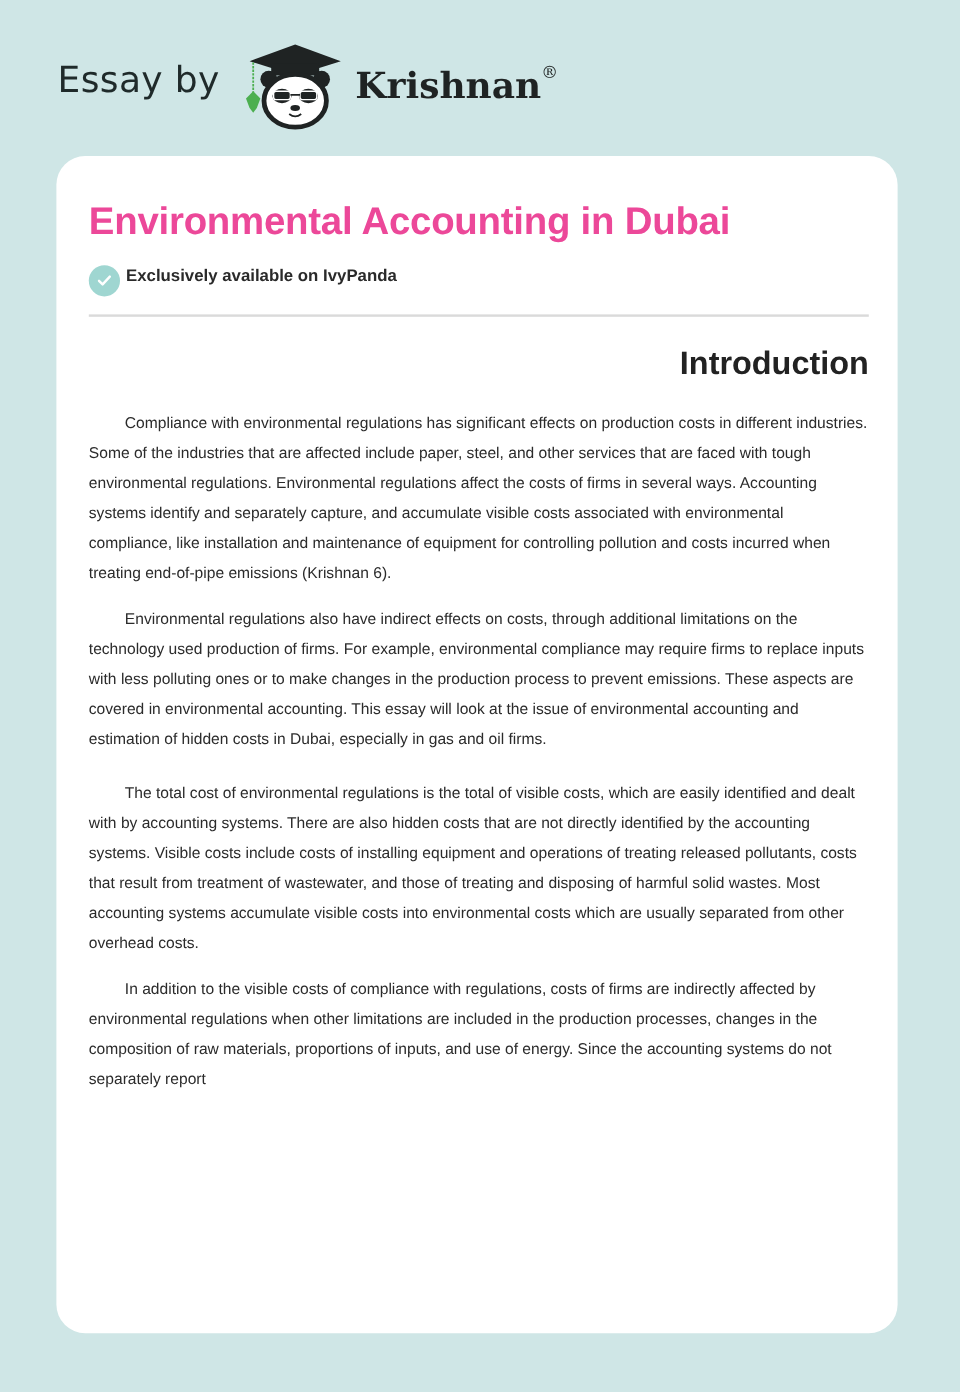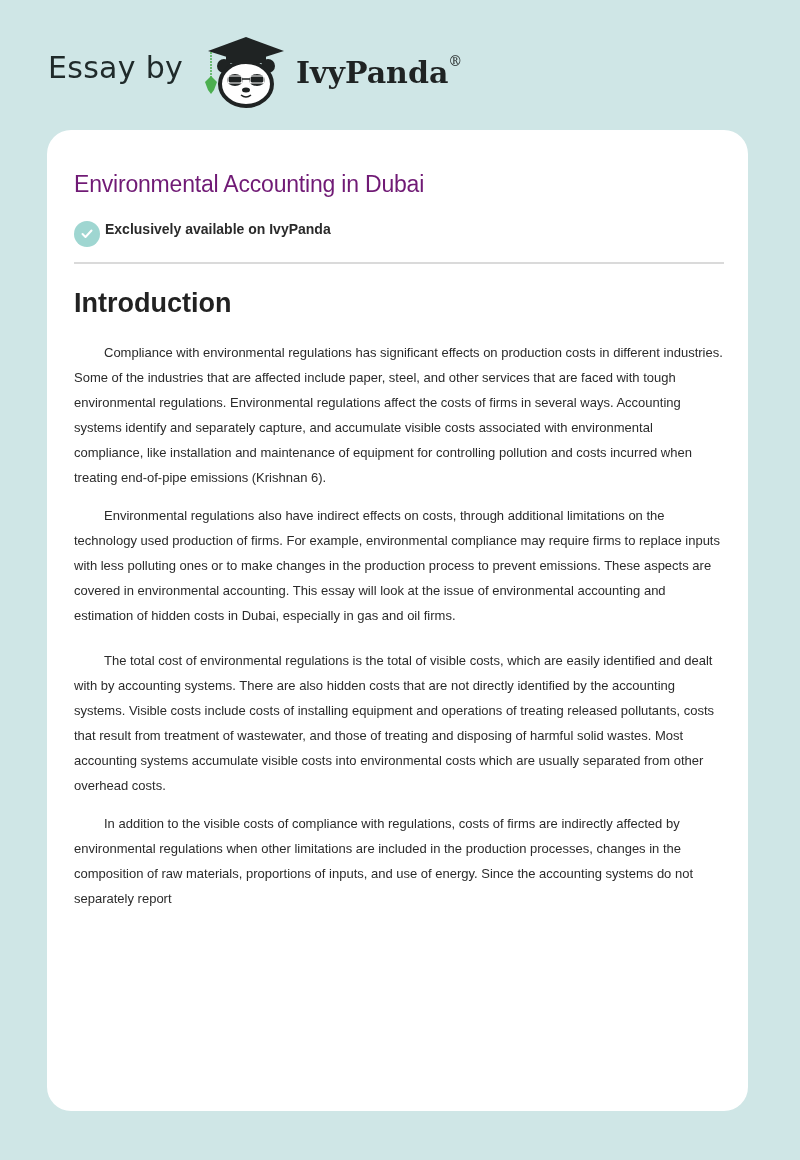--- a/index.html
+++ b/index.html
@@ -50,23 +50,23 @@
       background: #ffffff;
       border-radius: 24px;
       overflow: hidden;
     }
     .card-inner {
       position: absolute;
       left: 27px; top: 34px;
       width: 650px;
     }
     .title {
-      font-size: 23px;
-      font-weight: normal;
-      color: #701a75;
+      font-size: 32px;
+      font-weight: bold;
+      color: #ec4899;
       line-height: 40px;
       letter-spacing: -0.2px;
     }
     .badge {
       display: flex;
       align-items: flex-start;
       margin-top: 17px;
       height: 26px;
     }
     .badge-check {
@@ -86,21 +86,21 @@
       width: 650px;
       height: 2px;
       background: #dadada;
     }
     .section-heading {
       font-size: 27px;
       font-weight: bold;
       color: #222222;
       line-height: 34px;
     }
-    .h-intro { margin-top: 22px; }
+    .h-intro { margin-top: 22px; text-align: right; }
     .h-motivation { margin-top: 22px; }
     .para {
       font-size: 13px;
       line-height: 25px;
       color: #2b2b2b;
       text-indent: 30px;
     }
     .para.first { margin-top: 20px; }
     .para + .para { margin-top: 13px; }
   </style>
@@ -126,21 +126,21 @@
       <ellipse cx="35" cy="46" rx="8" ry="6" fill="#1f2323"></ellipse>
       <ellipse cx="57" cy="46" rx="8" ry="6" fill="#1f2323"></ellipse>
       <rect x="28" y="42" width="14" height="7" rx="2" fill="none" stroke="#ffffff" stroke-width="1.2"></rect>
       <rect x="50" y="42" width="14" height="7" rx="2" fill="none" stroke="#ffffff" stroke-width="1.2"></rect>
       <line x1="42" y1="45" x2="50" y2="45" stroke="#1f2323" stroke-width="1.5"></line>
 
       <ellipse cx="46" cy="56" rx="4" ry="2.5" fill="#1f2323"></ellipse>
       <path d="M41,61 Q46,65 51,61" fill="none" stroke="#1f2323" stroke-width="1.5"></path>
     </svg>
   </span>
-  <span class="brand-name"><span>IvyPanda</span><sup>®</sup></span>
+  <span class="brand-name"><span>Krishnan</span><sup>®</sup></span>
 </div>
 
 <main class="card">
   <div class="card-inner">
     <h1 class="title">Environmental Accounting in Dubai</h1>
 
     <div class="badge">
       <span class="badge-check">
         <svg width="12" height="10" viewBox="0 0 12 10">
           <path d="M1.5,5 L4.5,8 L10.5,1.5" fill="none" stroke="#ffffff" stroke-width="2" stroke-linecap="round" stroke-linejoin="round"></path>

